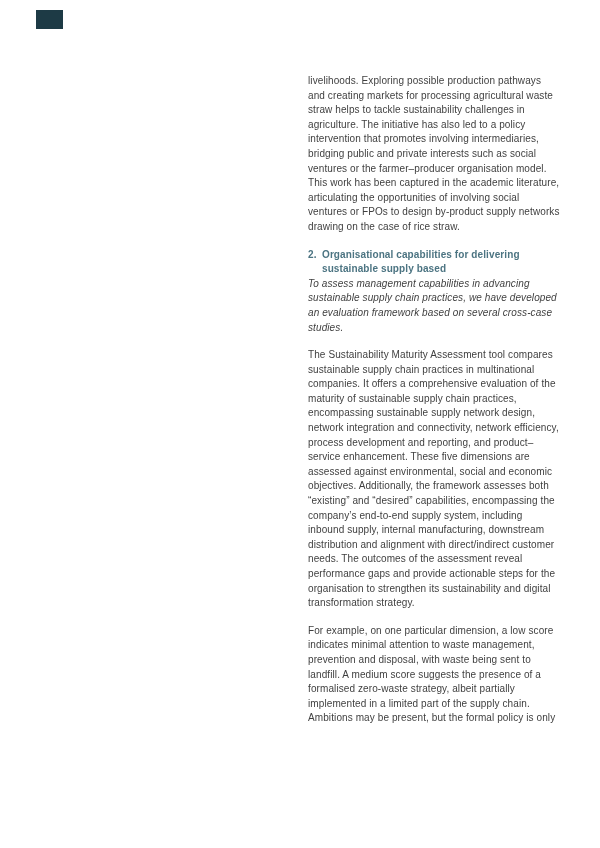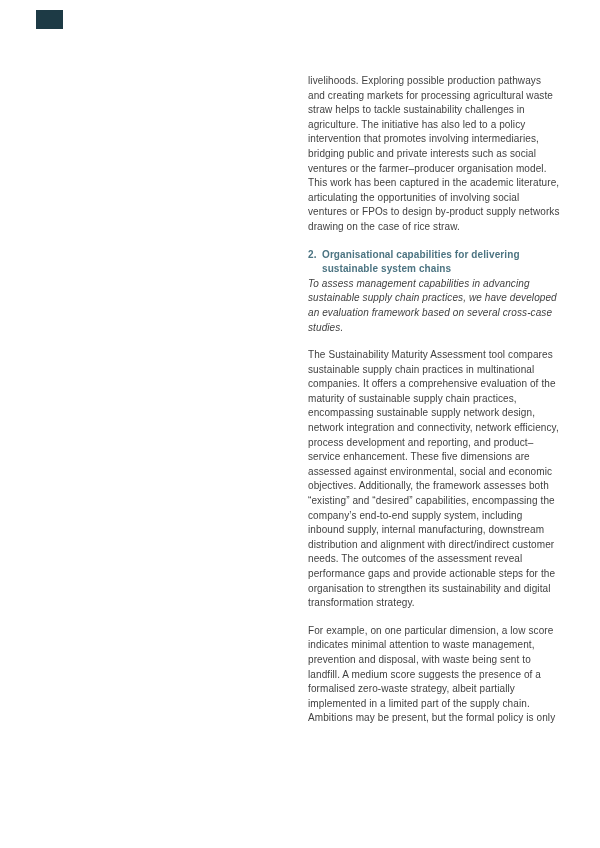--- a/index.html
+++ b/index.html
@@ -57,21 +57,21 @@
 <div class="page" style="background-color: rgb(255, 255, 255);">
 
   <div class="corner-mark" style="background-color: rgb(29, 58, 69);"></div>
 
   <div class="text-column">
 
     <p class="body-paragraph" style="color: rgb(63, 63, 63);">livelihoods. Exploring possible production pathways and creating markets for processing agricultural waste straw helps to tackle sustainability challenges in agriculture. The initiative has also led to a policy intervention that promotes involving intermediaries, bridging public and private interests such as social ventures or the farmer–producer organisation model. This work has been captured in the academic literature, articulating the opportunities of involving social ventures or FPOs to design by-product supply networks drawing on the case of rice straw.</p>
 
     <div class="section-heading" style="color: rgb(76, 116, 130);">
       <span class="heading-number">2.</span>
-      <span class="heading-text">Organisational capabilities for delivering sustainable system chains</span>
+      <span class="heading-text">Organisational capabilities for delivering sustainable supply based</span>
     </div>
 
     <p class="body-paragraph" style="color: rgb(63, 63, 63); font-style: italic;">To assess management capabilities in advancing sustainable supply chain practices, we have developed an evaluation framework based on several cross-case studies.</p>
 
     <p class="body-paragraph" style="color: rgb(63, 63, 63);">The Sustainability Maturity Assessment tool compares sustainable supply chain practices in multinational companies. It offers a comprehensive evaluation of the maturity of sustainable supply chain practices, encompassing sustainable supply network design, network integration and connectivity, network efficiency, process development and reporting, and product–service enhancement. These five dimensions are assessed against environmental, social and economic objectives. Additionally, the framework assesses both “existing” and “desired” capabilities, encompassing the company’s end-to-end supply system, including inbound supply, internal manufacturing, downstream distribution and alignment with direct/indirect customer needs. The outcomes of the assessment reveal performance gaps and provide actionable steps for the organisation to strengthen its sustainability and digital transformation strategy.</p>
 
     <p class="body-paragraph" style="color: rgb(63, 63, 63);">For example, on one particular dimension, a low score indicates minimal attention to waste management, prevention and disposal, with waste being sent to landfill. A medium score suggests the presence of a formalised zero-waste strategy, albeit partially implemented in a limited part of the supply chain. Ambitions may be present, but the formal policy is only</p>
 
   </div>
 </div>

